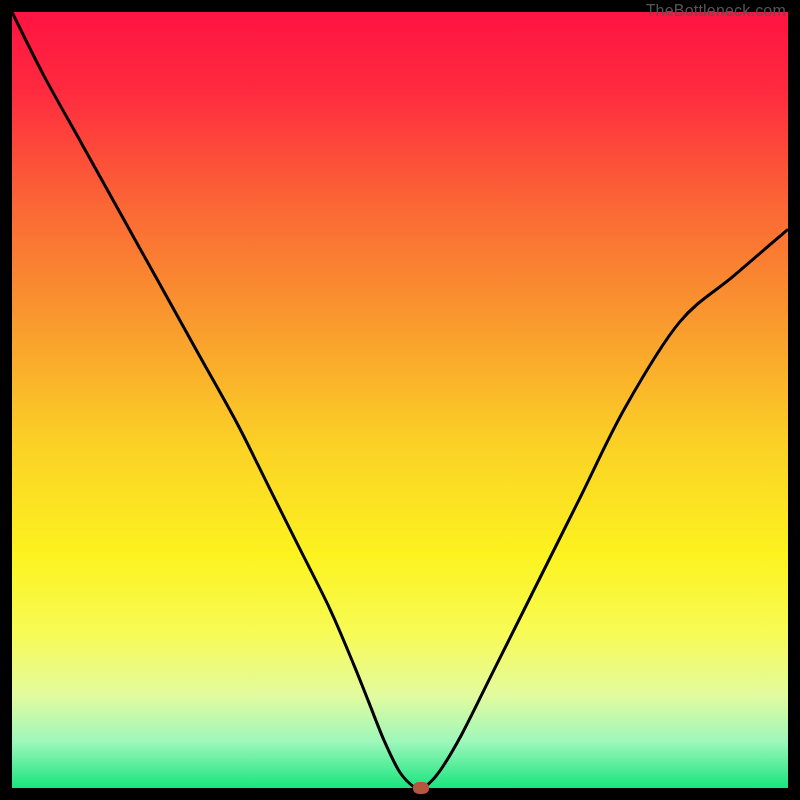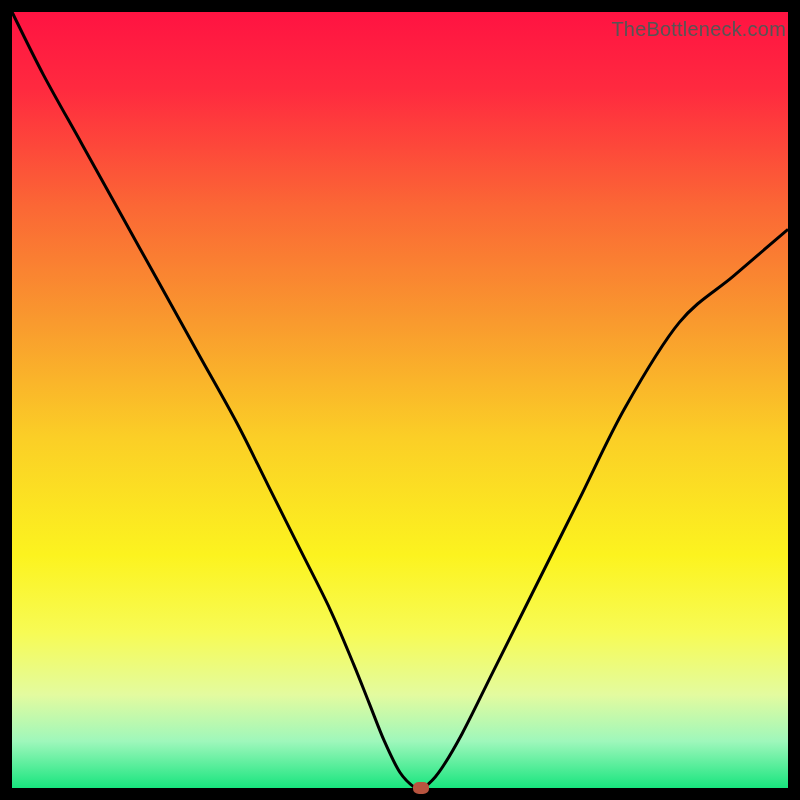--- a/index.html
+++ b/index.html
@@ -24,25 +24,24 @@
     left: 0;
     top: 0;
     width: 776px;
     height: 776px;
   }
   .watermark {
     position: absolute;
     top: 2px;
     right: 14px;
     color: #555;
-    font-size: 20px;
+    font-size: 16px;
     font-weight: 500;
     letter-spacing: 0.2px;
     user-select: none;
-    margin-top: 16px;
   }
   .marker {
     position: absolute;
     width: 16px;
     height: 12px;
     border-radius: 6px / 5px;
     background: #b8543f;
     transform: translate(-50%, -50%);
   }
 </style>

